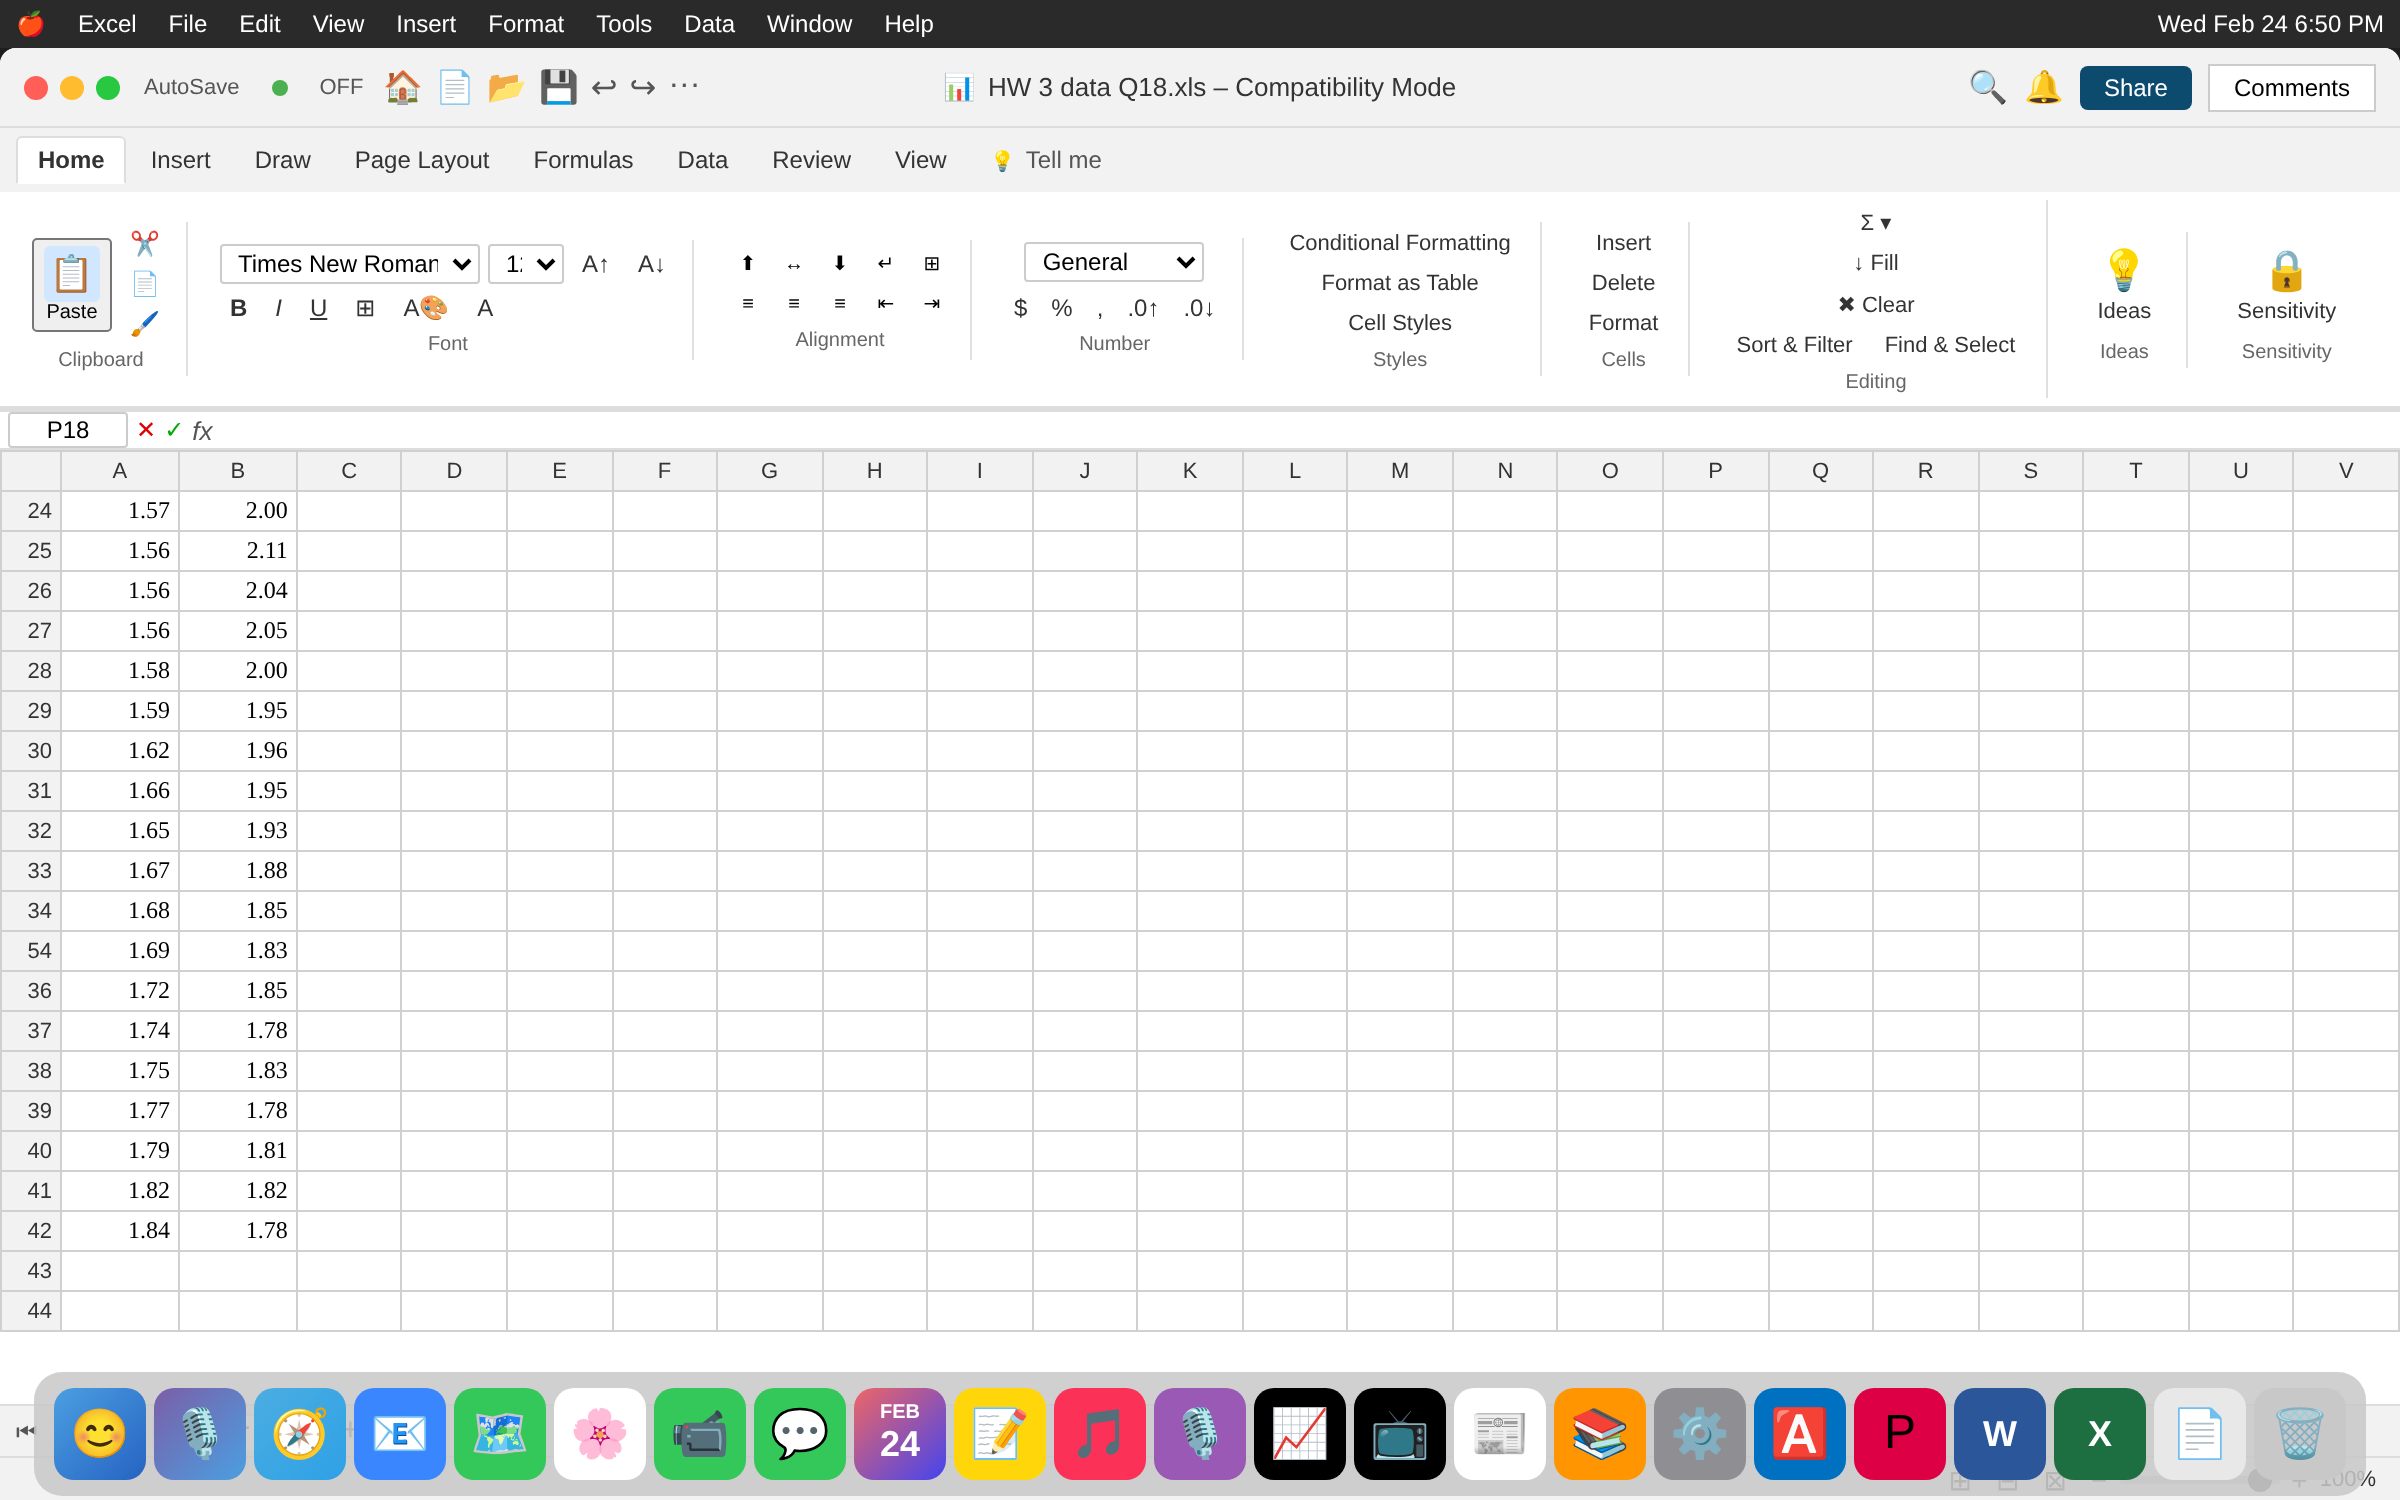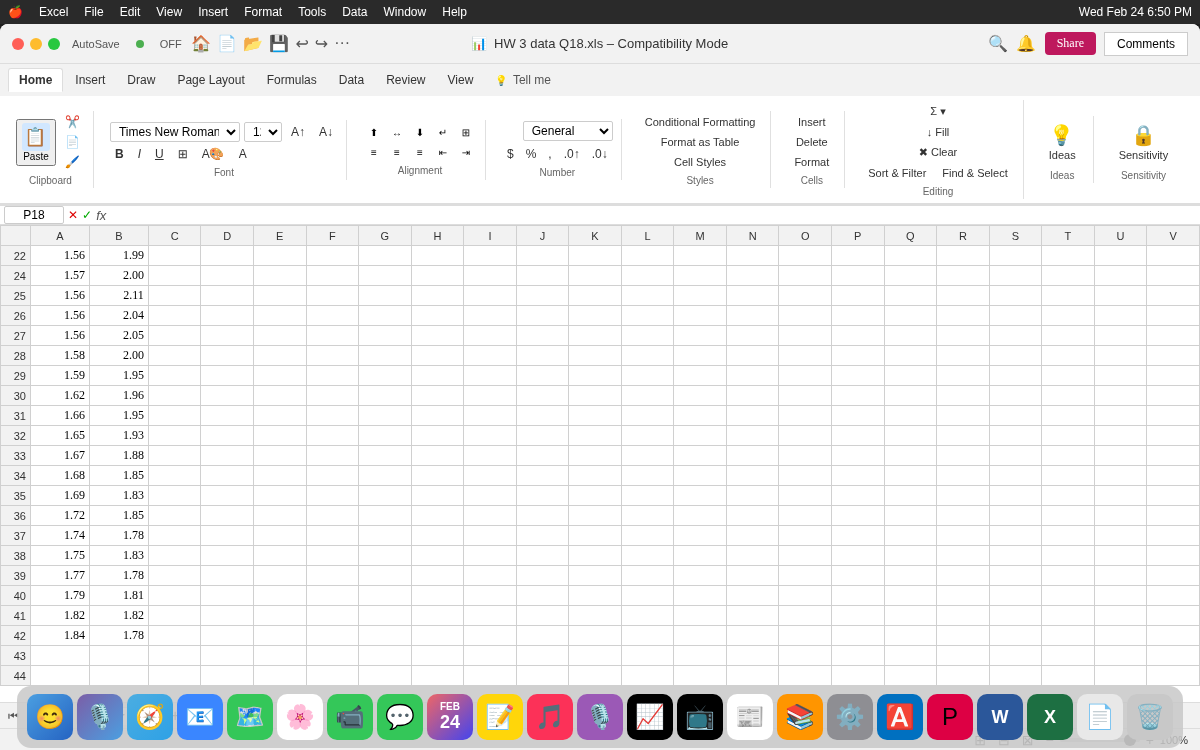--- a/index.html
+++ b/index.html
@@ -203,21 +203,21 @@
       width: 22px;
       height: 18px;
       cursor: pointer;
       display: flex;
       align-items: center;
       justify-content: center;
       font-size: 10px;
     }
 
     
-    .number-group { display: flex; flex-direction: column; align-items: flex-end; gap: 2px; }
+    .number-group { display: flex; flex-direction: column; align-items: center; gap: 2px; }
     .number-select {
       background: #fff;
       border: 1px solid #ccc;
       border-radius: 2px;
       padding: 1px 4px;
       font-size: 12px;
       width: 90px;
       cursor: pointer;
     }
     .group-btn {
@@ -240,28 +240,27 @@
       color: #333;
       display: flex;
       flex-direction: column;
       align-items: center;
       gap: 2px;
     }
     .btn-icon-large { font-size: 20px; }
 
     
     .share-btn {
-      background: #be185d;
+      background: #0c4a6e;
       color: #fff;
       border: none;
       border-radius: 4px;
       padding: 4px 12px;
       font-size: 12px;
       cursor: pointer;
-      font-family: Liberation Serif, serif;
     }
     .comments-btn {
       background: #fff;
       border: 1px solid #ccc;
       border-radius: 0;
       padding: 4px 12px;
       font-size: 12px;
       cursor: pointer;
     }
 
@@ -698,45 +697,20 @@
             <th class="col-other">P</th>
             <th class="col-other">Q</th>
             <th class="col-other">R</th>
             <th class="col-other">S</th>
             <th class="col-other">T</th>
             <th class="col-other">U</th>
             <th class="col-other">V</th>
           </tr>
         </thead>
         <tbody id="sheet-body">
-        <tr>
-              <th class="row-header">22</th>
-              <td class="num">1.56</td>
-              <td class="num">1.99</td>
-              <td></td>
-              <td></td>
-              <td></td>
-              <td></td>
-              <td></td>
-              <td></td>
-              <td></td>
-              <td></td>
-              <td></td>
-              <td></td>
-              <td></td>
-              <td></td>
-              <td></td>
-              <td></td>
-              <td></td>
-              <td></td>
-              <td></td>
-              <td></td>
-              <td></td>
-              <td></td>
-            </tr>
             <tr>
               <th class="row-header">24</th>
               <td class="num">1.57</td>
               <td class="num">2.00</td>
               <td></td>
               <td></td>
               <td></td>
               <td></td>
               <td></td>
               <td></td>
@@ -999,21 +973,21 @@
               <td></td>
               <td></td>
               <td></td>
               <td></td>
               <td></td>
               <td></td>
               <td></td>
               <td></td>
             </tr>
             <tr>
-              <th class="row-header">35</th>
+              <th class="row-header">54</th>
               <td class="num">1.69</td>
               <td class="num">1.83</td>
               <td></td>
               <td></td>
               <td></td>
               <td></td>
               <td></td>
               <td></td>
               <td></td>
               <td></td>

